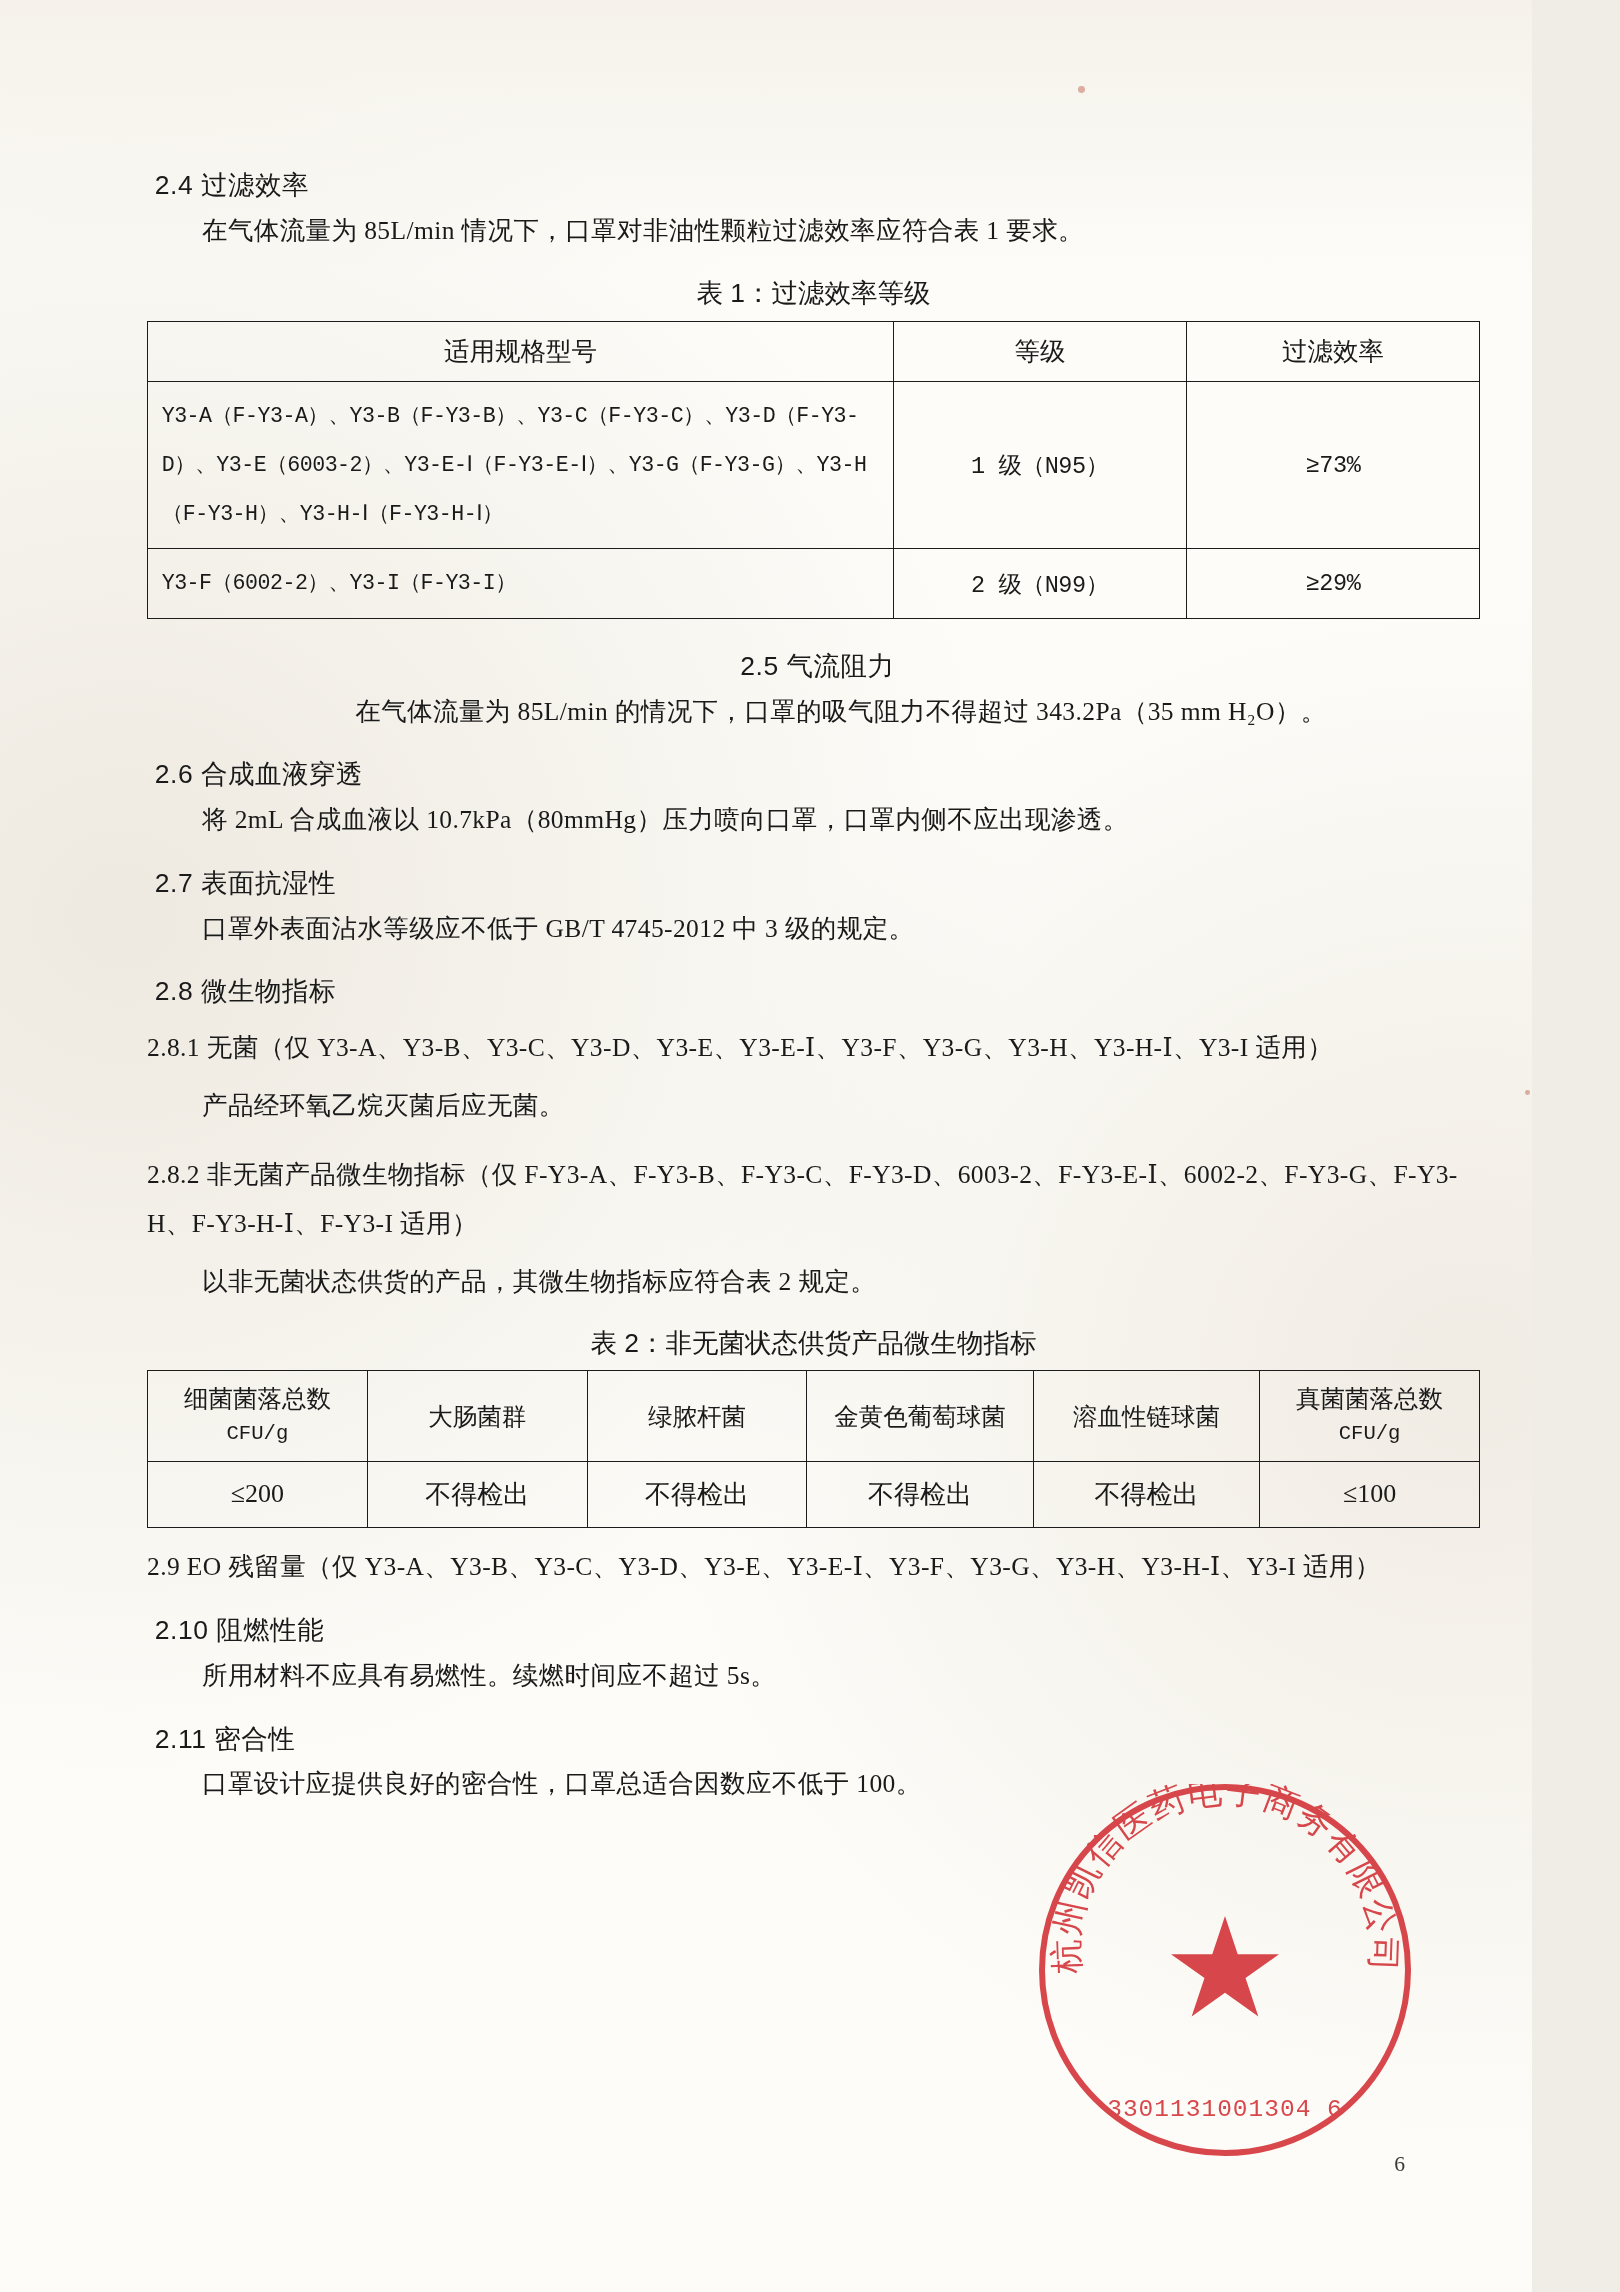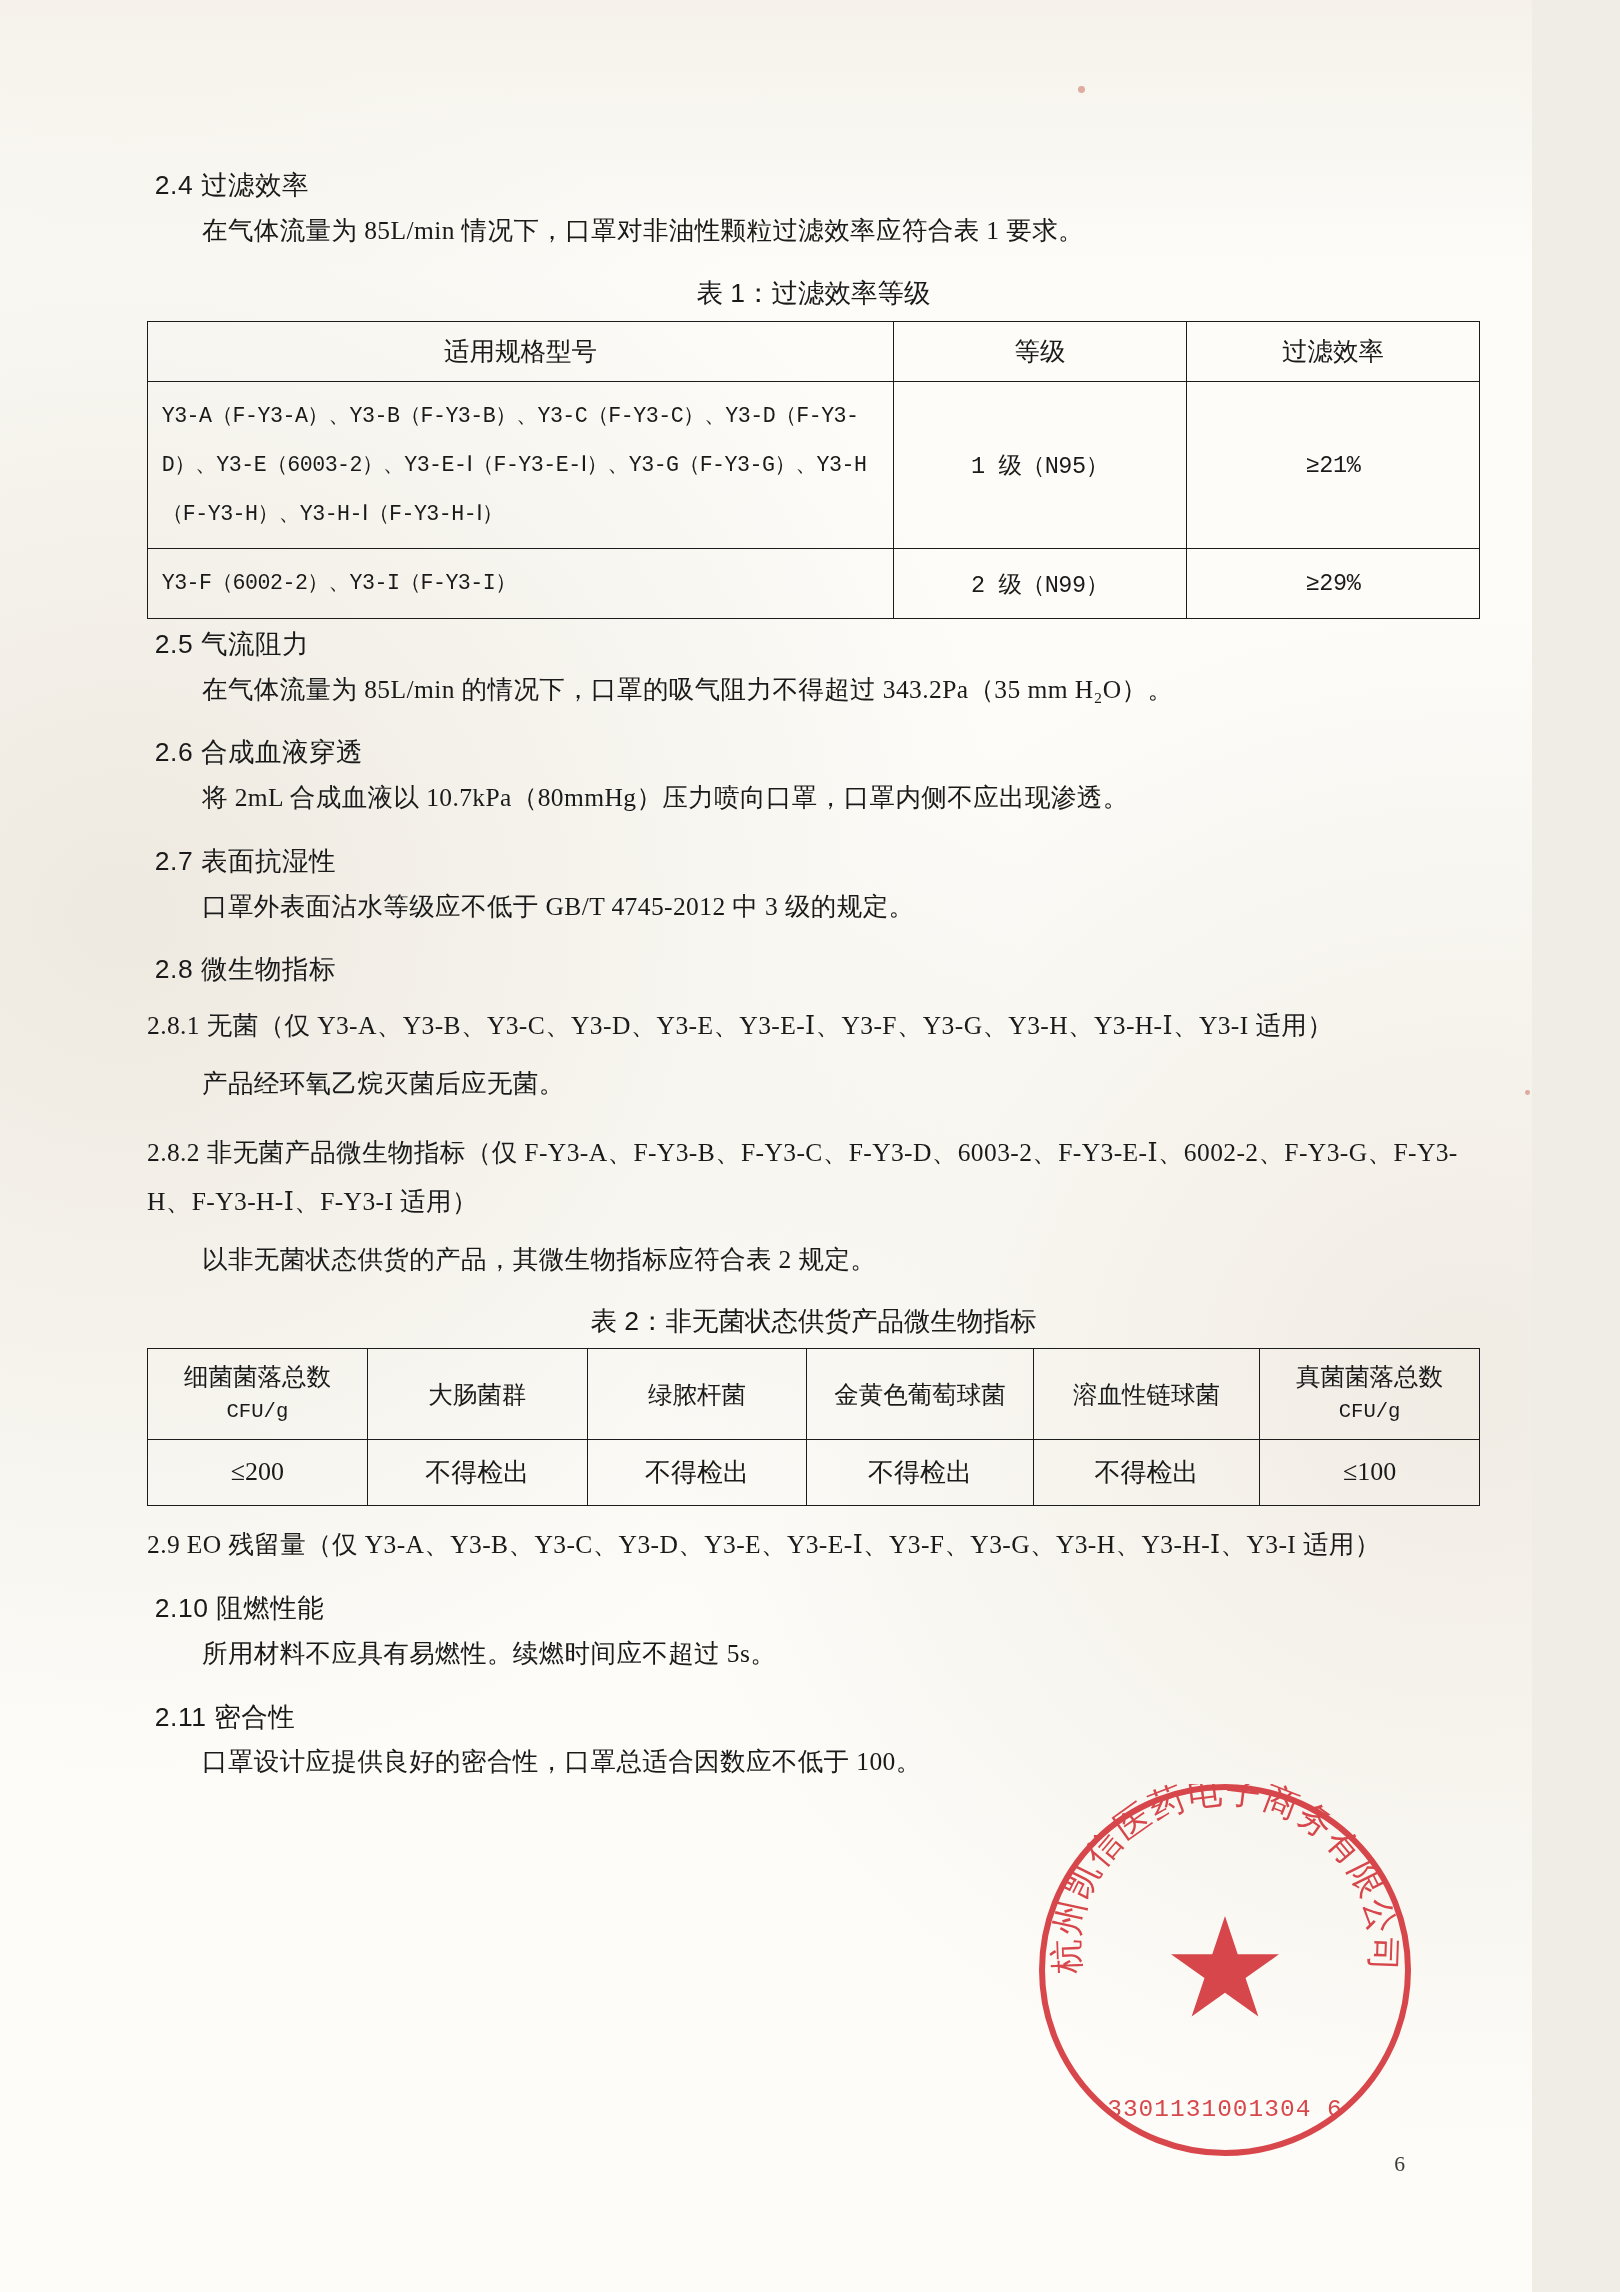--- a/index.html
+++ b/index.html
@@ -188,32 +188,32 @@
       <table class="t1">
         <tbody>
             <tr>
           <th style="width:56%;">适用规格型号</th>
           <th style="width:22%;">等级</th>
           <th style="width:22%;">过滤效率</th>
         </tr>
         <tr>
           <td class="cell-models">Y3-A（F-Y3-A）、Y3-B（F-Y3-B）、Y3-C（F-Y3-C）、Y3-D（F-Y3-D）、Y3-E（6003-2）、Y3-E-Ⅰ（F-Y3-E-Ⅰ）、Y3-G（F-Y3-G）、Y3-H（F-Y3-H）、Y3-H-Ⅰ（F-Y3-H-Ⅰ）</td>
           <td class="c-center mono">1 级（N95）</td>
-          <td class="c-center mono">≥21%</td>
+          <td class="c-center mono">≥73%</td>
         </tr>
         <tr>
           <td class="cell-models">Y3-F（6002-2）、Y3-I（F-Y3-I）</td>
           <td class="c-center mono">2 级（N99）</td>
           <td class="c-center mono">≥29%</td>
         </tr>
       </tbody>
         </table>
     </div>
 
-    <div class="blk" style="margin-top:7px;">
+    <div class="blk" style="margin-top:29px;text-align:center;">
       <div class="h-sec">2.5 气流阻力</div>
       <p class="para">在气体流量为 85L/min 的情况下，口罩的吸气阻力不得超过 343.2Pa（35 mm H₂O）。</p>
     </div>
 
     <div class="blk">
       <div class="h-sec">2.6 合成血液穿透</div>
       <p class="para">将 2mL 合成血液以 10.7kPa（80mmHg）压力喷向口罩，口罩内侧不应出现渗透。</p>
     </div>
 
     <div class="blk">

